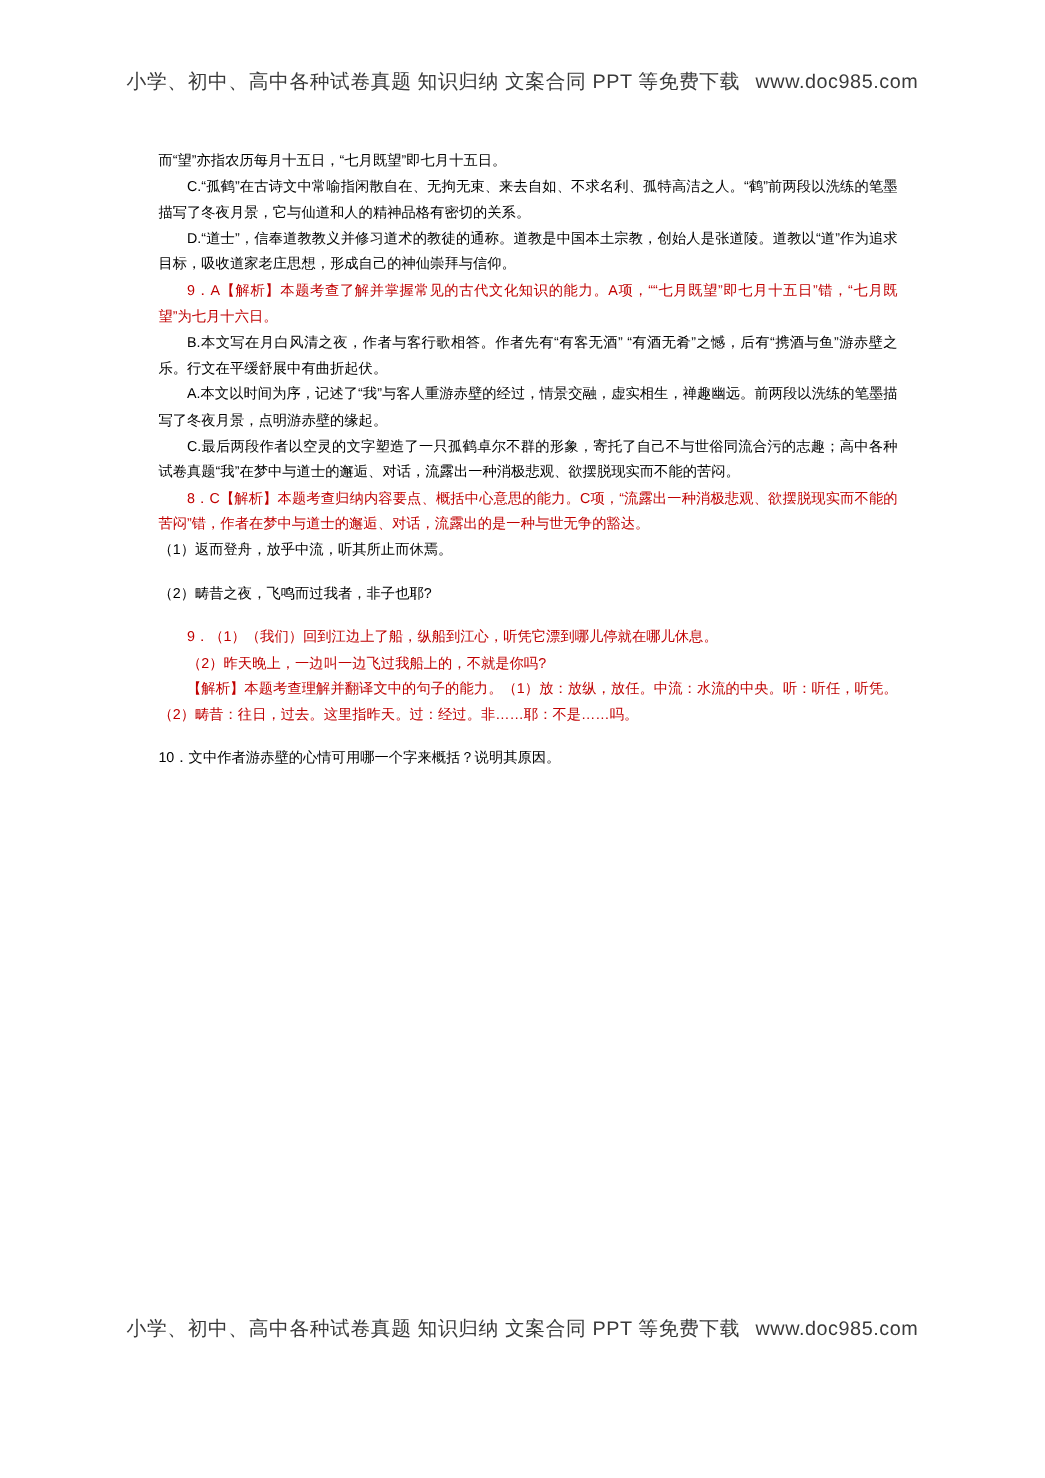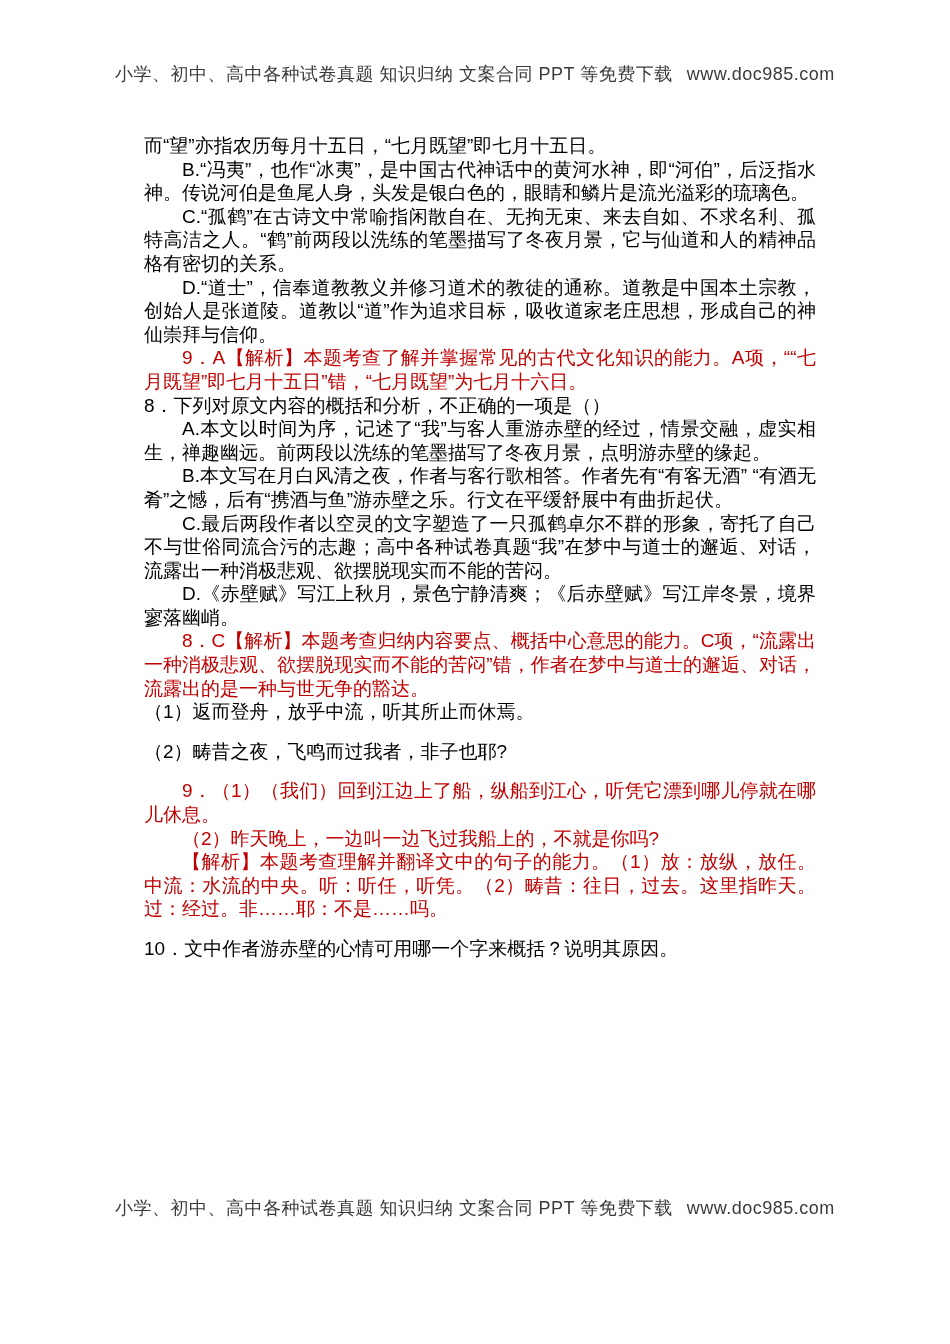--- a/index.html
+++ b/index.html
@@ -24,48 +24,45 @@
     color:var(--gray);
     letter-spacing:0.5px;
     white-space:nowrap;
   }
   .watermark .site{margin-left:14px;}
   header.watermark{padding-top:62px;}
   footer.watermark{position:absolute;left:0;top:1196px;}
   #doc-body{
     width:672px;
     margin:48px 0 0 144px;
-    font-size:19px;
+    font-size:13px;
     line-height:23.6px;
     color:var(--ink);
     text-align:justify;
   }
   .para{margin:0;word-break:break-all;}
   .para.indent{text-indent:2em;}
   .para.red{color:var(--red);}
   .spacer{height:16px;}
 </style>
 </head>
 <body>
 
 <header class="watermark">
   <span>小学、初中、高中各种试卷真题 知识归纳 文案合同 PPT 等免费下载</span><span class="site">www.doc985.com</span>
 </header>
 
 <section id="doc-body">
     <div class="para black">而“望”亦指农历每月十五日，“七月既望”即七月十五日。</div>
-    <div class="para black indent">B.“冯夷”，也作“冰夷”，是中国古代神话中的黄河水神，即“河伯”，后泛指水神。传说河伯是鱼尾人身，头发是银白色的，眼睛和鳞片是流光溢彩的琉璃色。</div>
     <div class="para black indent">C.“孤鹤”在古诗文中常喻指闲散自在、无拘无束、来去自如、不求名利、孤特高洁之人。“鹤”前两段以洗练的笔墨描写了冬夜月景，它与仙道和人的精神品格有密切的关系。</div>
     <div class="para black indent">D.“道士”，信奉道教教义并修习道术的教徒的通称。道教是中国本土宗教，创始人是张道陵。道教以“道”作为追求目标，吸收道家老庄思想，形成自己的神仙崇拜与信仰。</div>
     <div class="para red indent">9．A【解析】本题考查了解并掌握常见的古代文化知识的能力。A项，““七月既望”即七月十五日”错，“七月既望”为七月十六日。</div>
-    <div class="para black">8．下列对原文内容的概括和分析，不正确的一项是（）</div>
+    <div class="para black indent">B.本文写在月白风清之夜，作者与客行歌相答。作者先有“有客无酒” “有酒无肴”之憾，后有“携酒与鱼”游赤壁之乐。行文在平缓舒展中有曲折起伏。</div>
     <div class="para black indent">A.本文以时间为序，记述了“我”与客人重游赤壁的经过，情景交融，虚实相生，禅趣幽远。前两段以洗练的笔墨描写了冬夜月景，点明游赤壁的缘起。</div>
-    <div class="para black indent">B.本文写在月白风清之夜，作者与客行歌相答。作者先有“有客无酒” “有酒无肴”之憾，后有“携酒与鱼”游赤壁之乐。行文在平缓舒展中有曲折起伏。</div>
     <div class="para black indent">C.最后两段作者以空灵的文字塑造了一只孤鹤卓尔不群的形象，寄托了自己不与世俗同流合污的志趣；高中各种试卷真题“我”在梦中与道士的邂逅、对话，流露出一种消极悲观、欲摆脱现实而不能的苦闷。</div>
-    <div class="para black indent">D.《赤壁赋》写江上秋月，景色宁静清爽；《后赤壁赋》写江岸冬景，境界寥落幽峭。</div>
     <div class="para red indent">8．C【解析】本题考查归纳内容要点、概括中心意思的能力。C项，“流露出一种消极悲观、欲摆脱现实而不能的苦闷”错，作者在梦中与道士的邂逅、对话，流露出的是一种与世无争的豁达。</div>
     <div class="para black">（1）返而登舟，放乎中流，听其所止而休焉。</div>
     <div class="spacer"></div>
     <div class="para black">（2）畴昔之夜，飞鸣而过我者，非子也耶?</div>
     <div class="spacer"></div>
     <div class="para red indent">9．（1）（我们）回到江边上了船，纵船到江心，听凭它漂到哪儿停就在哪儿休息。</div>
     <div class="para red indent">（2）昨天晚上，一边叫一边飞过我船上的，不就是你吗?</div>
     <div class="para red indent">【解析】本题考查理解并翻译文中的句子的能力。（1）放：放纵，放任。中流：水流的中央。听：听任，听凭。（2）畴昔：往日，过去。这里指昨天。过：经过。非……耶：不是……吗。</div>
     <div class="spacer"></div>
     <div class="para black">10．文中作者游赤壁的心情可用哪一个字来概括？说明其原因。</div>

